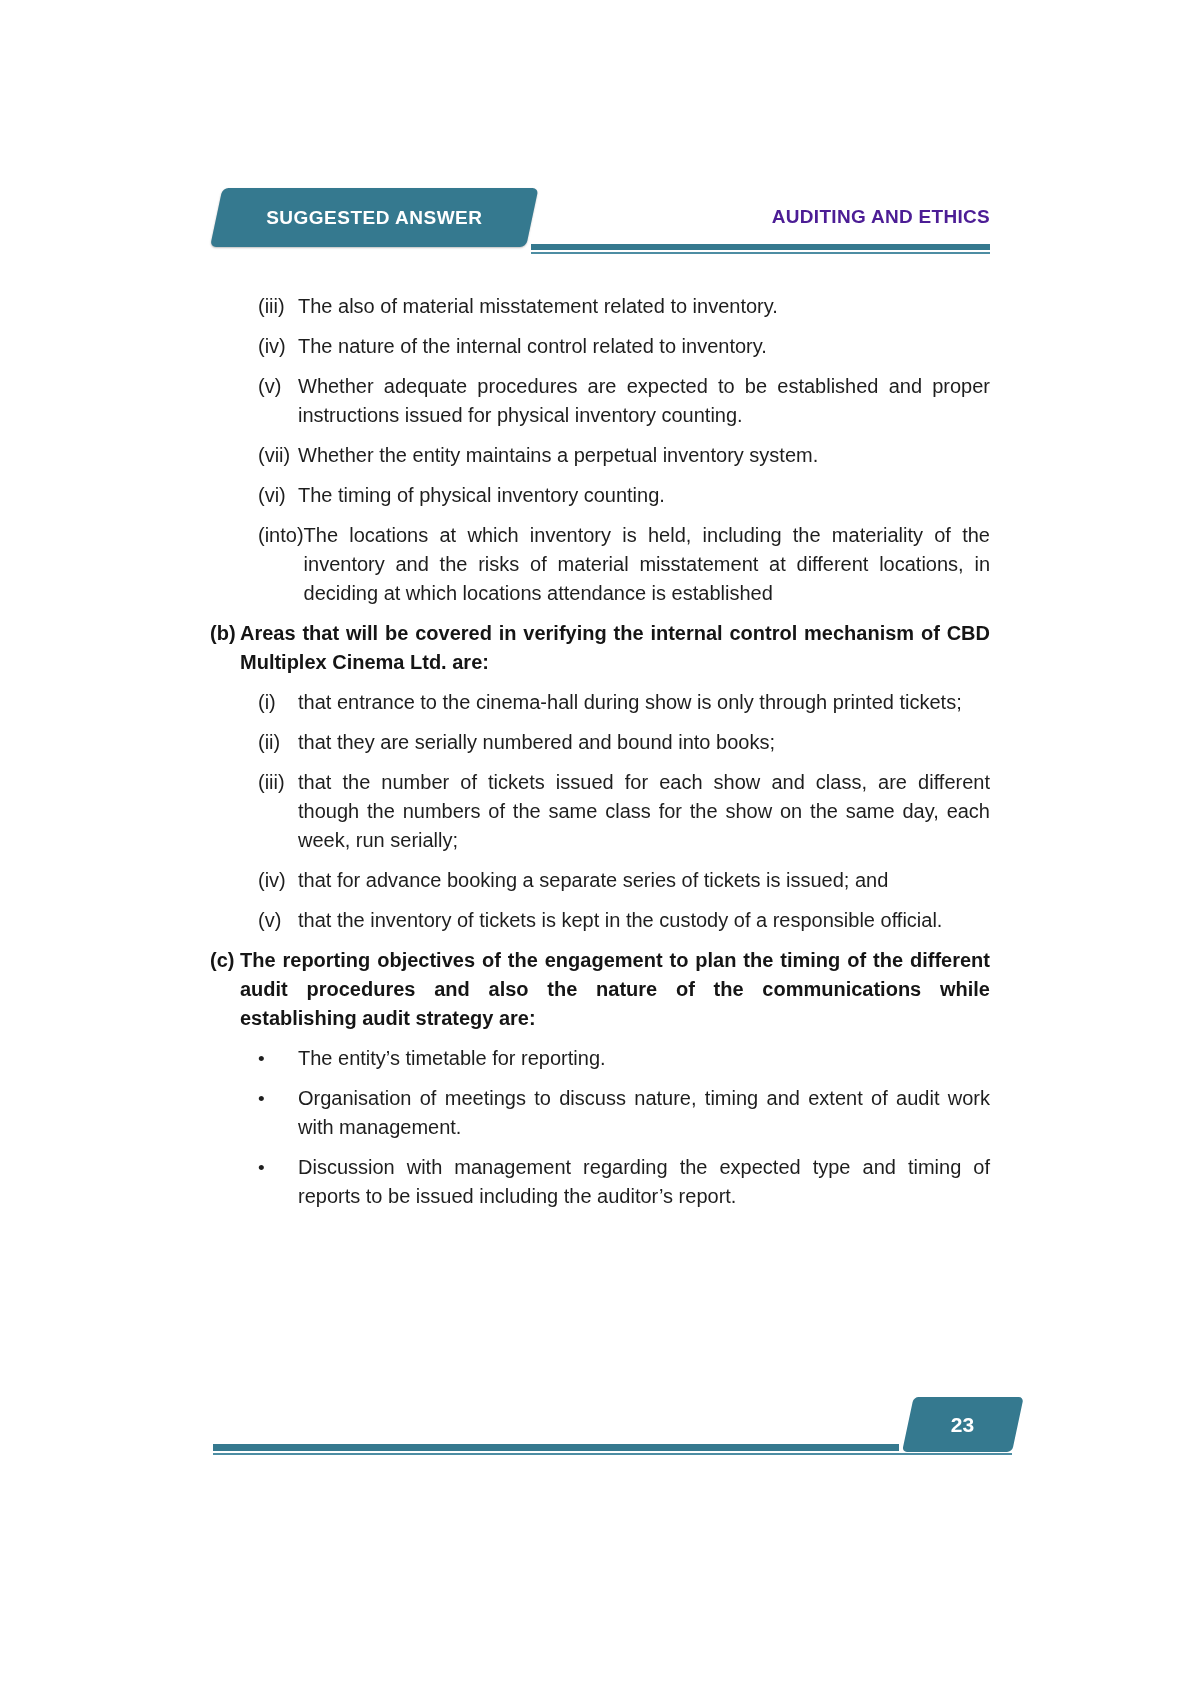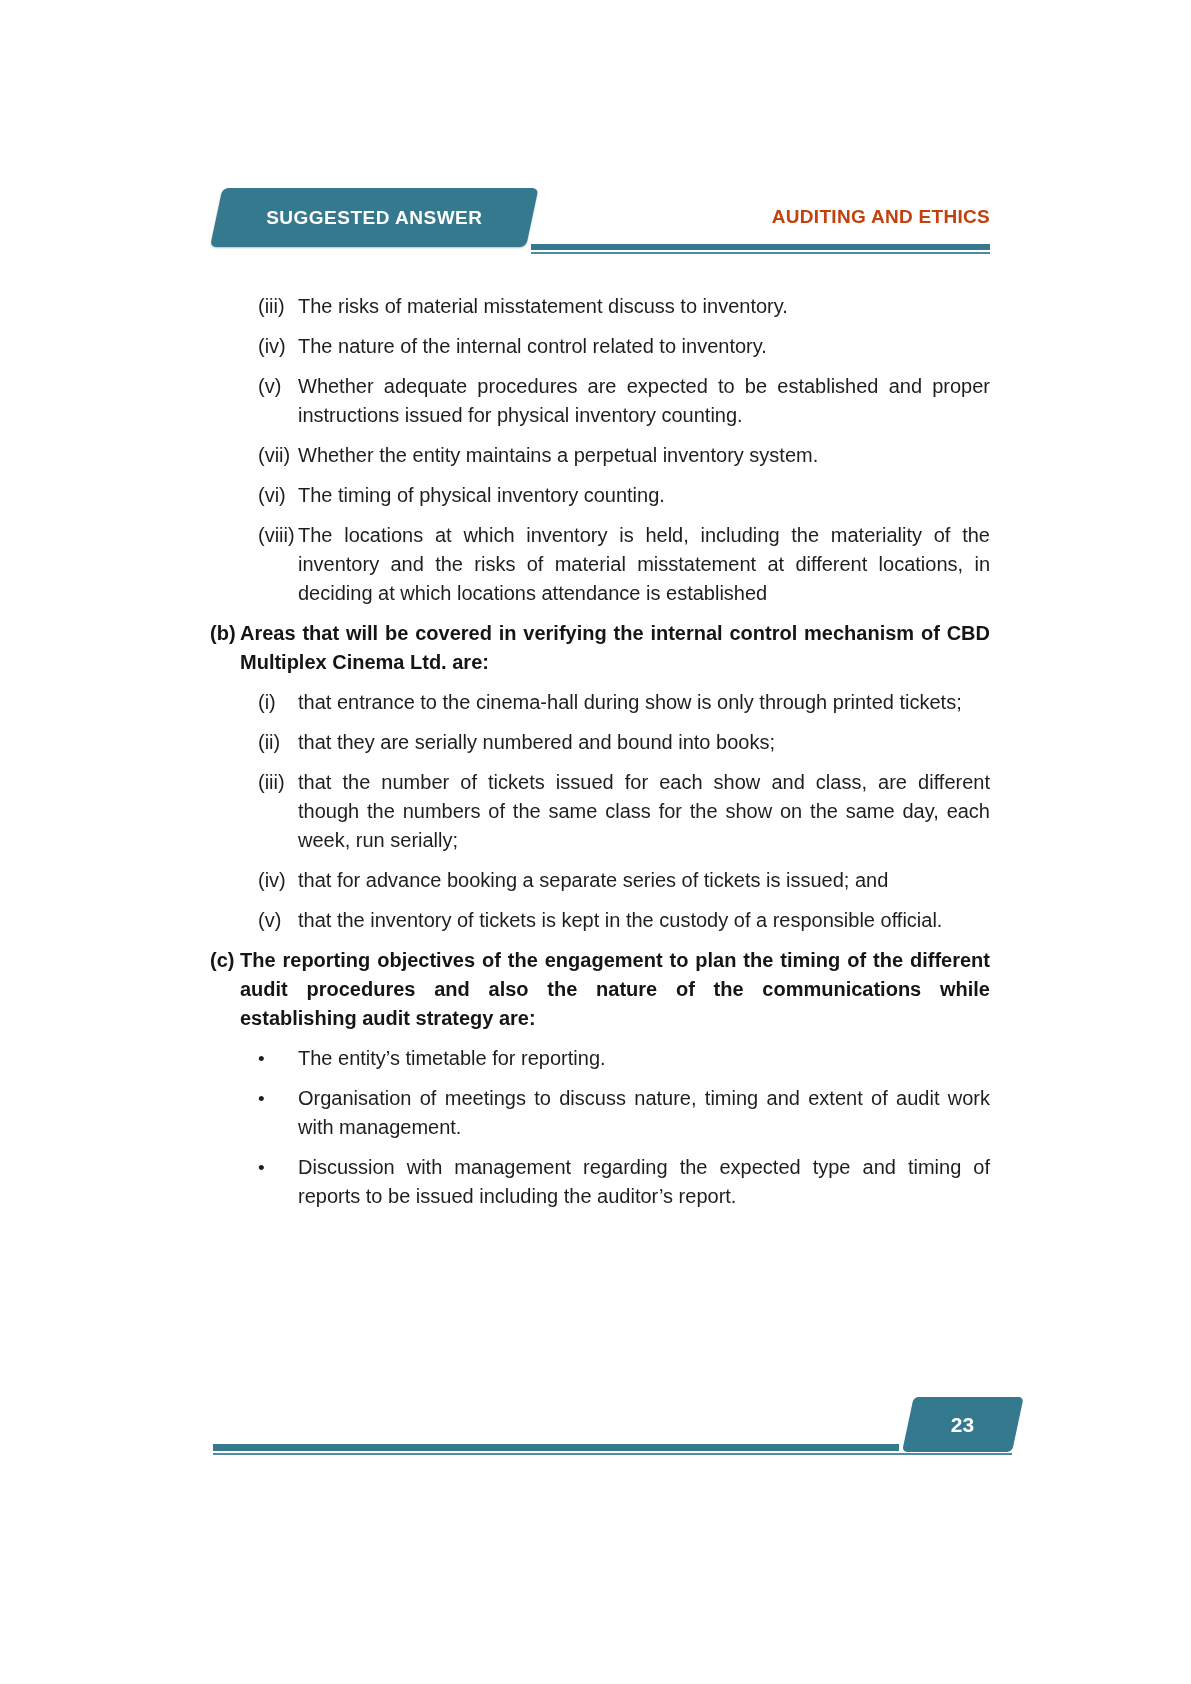--- a/index.html
+++ b/index.html
@@ -23,21 +23,21 @@
     display:flex; align-items:center; justify-content:center;
     box-shadow:0 1px 2px rgba(0,0,0,0.25);
   }
   .banner-text {
     transform:skewX(12deg);
     color:#ffffff; font-weight:bold; font-size:19px; letter-spacing:0.5px;
     white-space:nowrap;
   }
   .header-title {
     position:absolute; top:206px; right:201px;
-    color:#c2410c; font-weight:bold; font-size:19px; letter-spacing:0.3px;
+    color:#4c1d95; font-weight:bold; font-size:19px; letter-spacing:0.3px;
     white-space:nowrap;
   }
   .header-rule { position:absolute; left:531px; top:244px; width:459px; }
   .rule-thick { height:6px; background:#35798f; }
   .rule-thin  { height:2px; background:#4d8da3; margin-top:2px; }
 
   
   .content {
     position:absolute; left:210px; top:292px; width:780px;
     font-size:20px; line-height:29px;
@@ -87,40 +87,40 @@
   <div class="header-title">AUDITING AND ETHICS</div>
 
   <div class="header-rule">
     <div class="rule-thick"></div>
     <div class="rule-thin"></div>
   </div>
 
   <div class="content" id="content">
       <div class="row roman">
         <span class="label">(iii)</span>
-        <span class="text">The risks of material misstatement discuss to inventory.</span>
+        <span class="text">The also of material misstatement related to inventory.</span>
       </div>
       <div class="row roman">
         <span class="label">(iv)</span>
         <span class="text">The nature of the internal control related to inventory.</span>
       </div>
       <div class="row roman">
         <span class="label">(v)</span>
         <span class="text">Whether adequate procedures are expected to be established and proper instructions issued for physical inventory counting.</span>
       </div>
       <div class="row roman">
         <span class="label">(vii)</span>
         <span class="text">Whether the entity maintains a perpetual inventory system.</span>
       </div>
       <div class="row roman">
         <span class="label">(vi)</span>
         <span class="text">The timing of physical inventory counting.</span>
       </div>
       <div class="row roman">
-        <span class="label">(viii)</span>
+        <span class="label">(into)</span>
         <span class="text">The locations at which inventory is held, including the materiality of the inventory and the risks of material misstatement at different locations, in deciding at which locations attendance is established</span>
       </div>
       <div class="row section">
         <span class="label">(b)</span>
         <span class="text">Areas that will be covered in verifying the internal control mechanism of CBD Multiplex Cinema Ltd. are:</span>
       </div>
       <div class="row roman">
         <span class="label">(i)</span>
         <span class="text">that entrance to the cinema-hall during show is only through printed tickets;</span>
       </div>

